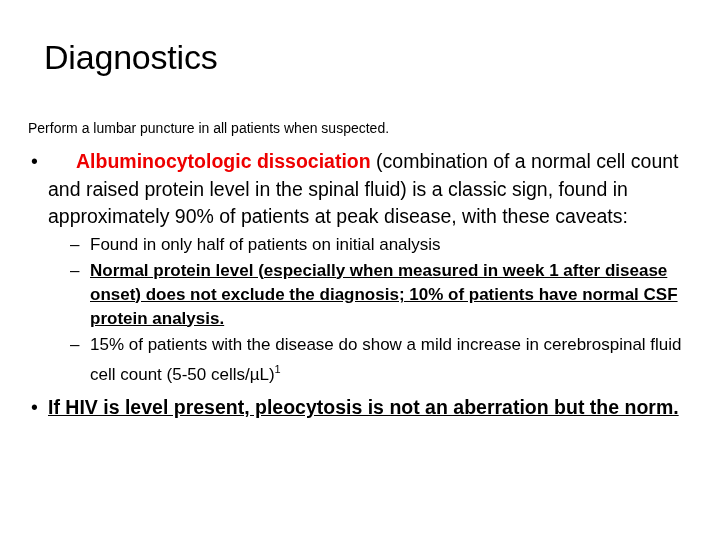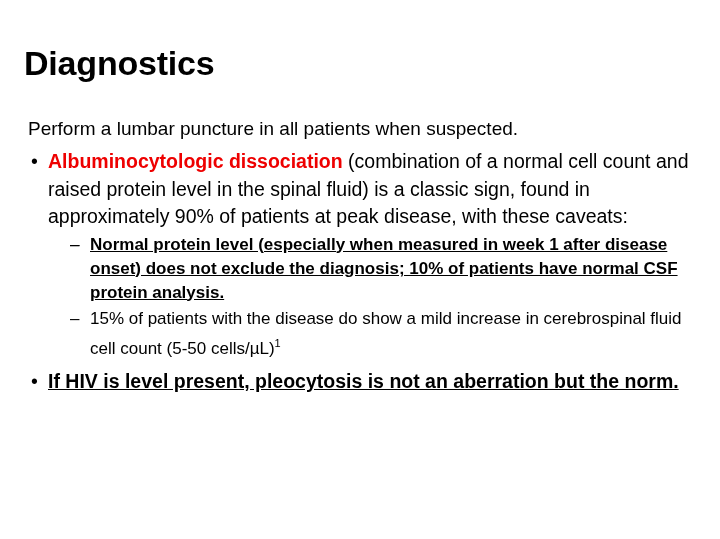--- a/index.html
+++ b/index.html
@@ -16,36 +16,35 @@
   }
   .slide {
     position: relative;
     width: 720px;
     height: 539px;
     box-sizing: border-box;
     padding: 0;
   }
   .slide-title {
     position: absolute;
-    left: 24px;
+    left: 44px;
     top: 38px;
     font-size: 34px;
-    font-weight: bold;
+    font-weight: normal;
     letter-spacing: -0.2px;
     color: #000000;
-    margin-top: 6px;
   }
   .body-block {
     position: absolute;
     left: 28px;
     top: 115px;
     width: 668px;
   }
   .lead-line {
-    font-size: 19px;
+    font-size: 14px;
     line-height: 27px;
     margin: 0 0 6px 0;
     color: #000000;
   }
   ul.level1 {
     list-style: none;
     margin: 0;
     padding: 0;
   }
   ul.level1 > li {
@@ -58,20 +57,21 @@
   ul.level1 > li > .bullet-dot {
     position: absolute;
     left: 3px;
     top: 0;
     font-size: 19.5px;
     line-height: 27.5px;
   }
   .red-bold {
     color: #ee0000;
     font-weight: bold;
+    margin-left: 28px;
   }
   ul.level2 {
     list-style: none;
     margin: 2px 0 2px 0;
     padding: 0 0 0 22px;
   }
   ul.level2 > li {
     position: relative;
     padding-left: 20px;
     font-size: 17px;
@@ -110,20 +110,21 @@
 
     <ul class="level1">
 
       <li>
         <span class="bullet-dot">•</span>
         <span class="red-bold">Albuminocytologic dissociation</span><span> (combination of a normal cell count and raised protein level in the spinal fluid) is a classic sign, found in approximately 90% of patients at peak disease, with these caveats:</span>
 
         <ul class="level2">
           <li>
             <span class="dash">–</span>
+            <span>Found in only half of patients on initial analysis</span>
           </li>
           <li>
             <span class="dash">–</span>
             <span class="ul-bold">Normal protein level (especially when measured in week 1 after disease onset) does not exclude the diagnosis; 10% of patients  have normal CSF protein analysis.</span>
           </li>
           <li>
             <span class="dash">–</span>
             <span>15% of patients with the disease do show a mild increase in cerebrospinal fluid cell count (5-50 cells/µL)</span><span class="sup">1</span>
           </li>
         </ul>

